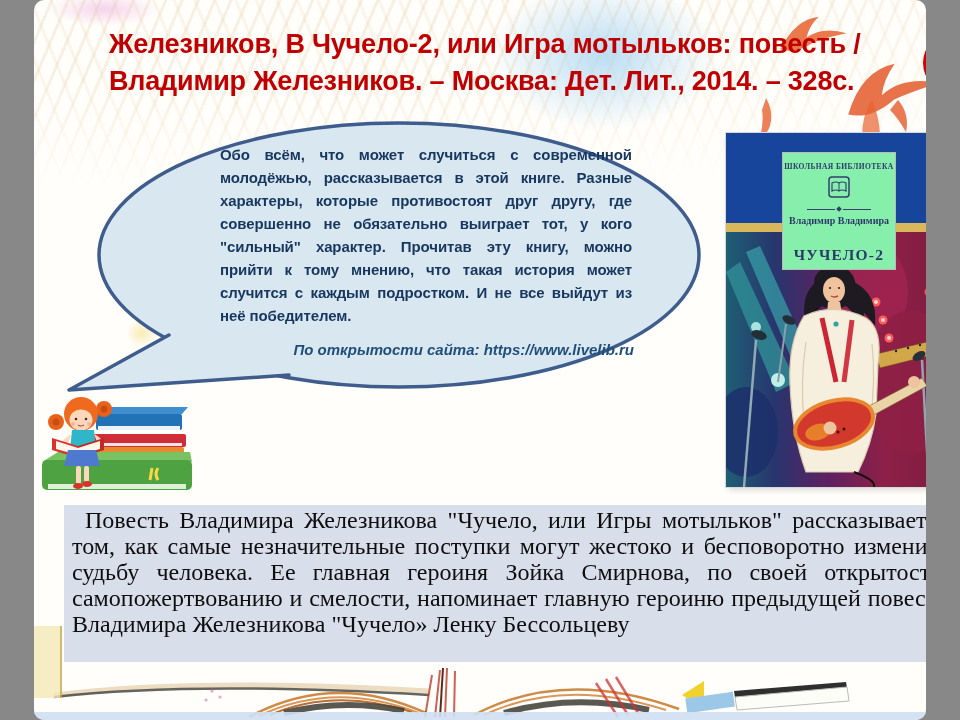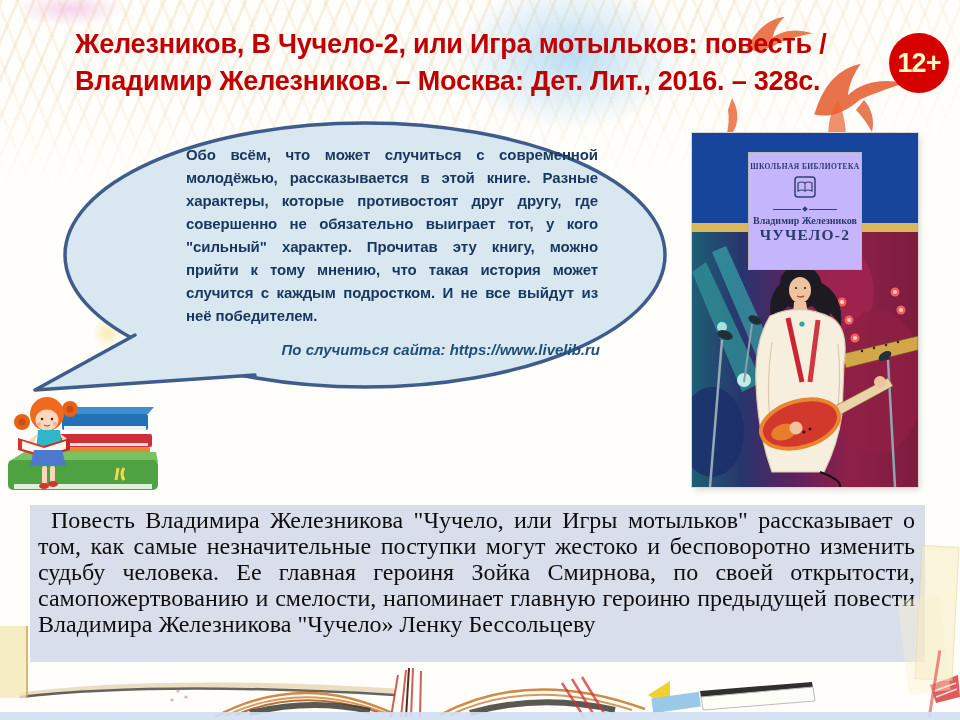--- a/index.html
+++ b/index.html
@@ -1,17 +1,17 @@
 <!DOCTYPE html>
 <html style="--title_red: #C00000; --badge_red: #D60000; --bubble_fill: #D9E7F1; --bubble_border: #3E5C8C; --bubble_text: #17375E; --link_blue: #1F4E79; --panel_bg: #D9DEEB; --cover_blue: #17459C; --cover_gold: #D9B85C;"><head>
 <meta charset="utf-8">
 <style>
   html,body{margin:0;padding:0;background:#888;}
-  .slide{position:relative;width:960px;height:720px;margin:0 auto;background:#fffefb;
-         overflow:hidden;font-family:"Liberation Sans",sans-serif;}
+  .slide{position:relative;width:892px;height:720px;margin:0 auto;background:#fffefb;
+         overflow:hidden;font-family:"Liberation Sans",sans-serif;border-radius:10px;}
 
   
   .weave{position:absolute;left:0;top:0;width:960px;height:215px;
     background:
       repeating-linear-gradient(113deg, rgba(222,186,132,.38) 0 3px, transparent 3px 15px),
       repeating-linear-gradient(68deg,  rgba(230,200,150,.30) 0 3px, transparent 3px 19px);
     opacity:.55;
     -webkit-mask-image:radial-gradient(130% 115% at 28% 0%, #000 35%, transparent 78%);
             mask-image:radial-gradient(130% 115% at 28% 0%, #000 35%, transparent 78%);}
   .blueblob{position:absolute;left:455px;top:-20px;width:230px;height:150px;
@@ -48,29 +48,29 @@
     color:var(--bubble_text,#17375E);text-align:justify;line-height:23px;letter-spacing:-.1px;}
   .bubble-attr{position:absolute;left:186px;top:341px;width:414px;text-align:right;
     font-style:italic;font-size:15px;font-weight:600;color:var(--link_blue,#1F4E79);}
   .bubble-attr a{color:var(--link_blue,#1F4E79);cursor:pointer;}
 
   
   .cover{position:absolute;left:692px;top:133px;width:226px;height:354px;
     background:var(--cover_blue,#17459C);box-shadow:0 0 0 1px #d8d8d8, 2px 3px 6px rgba(0,0,0,.15);}
   .cover .gold{position:absolute;left:0;top:90px;width:226px;height:9px;background:var(--cover_gold,#D9B85C);}
   .cover .art{position:absolute;left:0;top:99px;width:226px;height:255px;}
-  .panel{position:absolute;left:56px;top:19px;width:112px;height:116px;background:#c4b5fd;
+  .panel{position:absolute;left:56px;top:19px;width:112px;height:116px;background:#86efac;
     border:1px solid #b9b9b9;text-align:center;font-family:"Liberation Serif",serif;color:#2c3a68;z-index:2;}
   .panel .series{font-size:7.5px;font-weight:bold;letter-spacing:.4px;margin-top:9px;}
   .panel .emblem{margin:5px auto 2px auto;width:22px;height:22px;}
   .panel .divider{display:flex;align-items:center;justify-content:center;margin:3px auto;width:64px;}
   .panel .divider i{flex:1;border-top:1px solid #33406e;}
   .panel .divider b{width:4px;height:4px;background:#33406e;transform:rotate(45deg);margin:0 2px;}
   .panel .author{font-size:10px;font-weight:bold;margin-top:4px;}
-  .panel .booktitle{font-size:15.5px;font-weight:bold;letter-spacing:1.2px;margin-top:0;}
+  .panel .booktitle{font-size:15.5px;font-weight:bold;letter-spacing:1.2px;margin-top:20px;}
 
   
   .girl{position:absolute;left:2px;top:392px;}
 
   
   .textpanel{position:absolute;left:30px;top:505px;width:895px;height:157px;box-sizing:border-box;
     background:var(--panel_bg,#D9DEEB);font-family:"Liberation Serif",serif;font-size:24px;
     line-height:26px;color:#0e0e0e;text-align:justify;padding:2px 10px 0 8px;text-indent:13px;}
 
   
@@ -95,33 +95,33 @@
   </svg>
   <svg class="bird" style="left:820px;top:98px;" width="36" height="96" viewBox="0 0 36 96">
     <path d="M18 2 Q30 30 24 58 Q20 80 10 94 Q12 64 8 40 Q8 16 18 2 Z" fill="#E8622F" opacity=".7"></path>
   </svg>
   <svg class="bird" style="left:722px;top:98px;" width="20" height="40" viewBox="0 0 20 40">
     <path d="M10 0 Q18 14 14 28 Q10 38 4 40 Q8 24 6 12 Z" fill="#E8622F" opacity=".8"></path>
   </svg>
 
   <div class="title">
     <span>Железников, В Чучело-2, или Игра мотыльков: повесть  /</span>
-    <span>Владимир Железников. – Москва: Дет. Лит., 2016. – 328с.</span>
+    <span>Владимир Железников. – Москва: Дет. Лит., 2014. – 328с.</span>
   </div>
 
   <div class="badge">12+</div>
 
   <svg class="bubble-svg" width="680" height="300" viewBox="0 0 680 300">
     <ellipse cx="365" cy="145" rx="300" ry="132" style="fill:var(--bubble_fill,#D9E7F1);stroke:var(--bubble_border,#3E5C8C);stroke-width:3.5;"></ellipse>
     <path d="M35 280 L135 225 L255 265 Z" style="fill:var(--bubble_fill,#D9E7F1);"></path>
     <path d="M35 280 L135 225 M35 280 L255 265" style="fill:none;stroke:var(--bubble_border,#3E5C8C);stroke-width:3.5;stroke-linecap:round;"></path>
   </svg>
   <div class="bubble-text">Обо всём, что может случиться с современной молодёжью, рассказывается в этой книге. Разные характеры, которые противостоят друг другу, где совершенно не обязательно выиграет тот, у кого "сильный" характер. Прочитав эту книгу, можно прийти к тому мнению, что такая история может случится с каждым подростком. И не все выйдут из неё победителем.</div>
   <div class="bubble-attr">
-    <span>По случиться сайта: </span><a>https://www.livelib.ru</a>
+    <span>По открытости сайта: </span><a>https://www.livelib.ru</a>
   </div>
 
   <div class="cover">
     <div class="gold"></div>
     <svg class="art" width="226" height="255" viewBox="0 0 226 255">
       <defs>
         <linearGradient id="gbg" x1="0" y1="0" x2="1" y2="0">
           <stop offset="0" stop-color="#1e5f74"></stop>
             <stop offset=".22" stop-color="#28356e"></stop>
           <stop offset=".45" stop-color="#5e2160"></stop>
@@ -191,21 +191,21 @@
       <svg class="emblem" viewBox="0 0 22 22">
         <rect x="1" y="1" width="20" height="20" rx="3" fill="none" stroke="#33406e" stroke-width="1.5"></rect>
         <path d="M4 7 Q8 5 11 7 Q14 5 18 7 L18 15 Q14 13 11 15 Q8 13 4 15 Z" fill="none" stroke="#33406e" stroke-width="1.2"></path>
         <line x1="11" y1="7" x2="11" y2="15" stroke="#33406e" stroke-width="1"></line>
       </svg>
       <div class="divider">
           <i></i>
           <b></b>
           <i></i>
         </div>
-      <div class="author">Владимир Железников</div>
+      <div class="author">Владимир Владимира</div>
       <div class="booktitle">ЧУЧЕЛО-2</div>
     </div>
   </div>
 
   <svg class="girl" width="160" height="110" viewBox="0 0 160 110">
     <g>
       <polygon points="60,22 72,15 152,15 146,22" fill="#3f8fd0"></polygon>
       <rect x="60" y="22" width="86" height="16" rx="2" fill="#2272b8"></rect>
       <rect x="62" y="34" width="82" height="4" fill="#ecf2f8"></rect>
       <rect x="56" y="42" width="94" height="13" rx="2" fill="#cf2e38"></rect>

